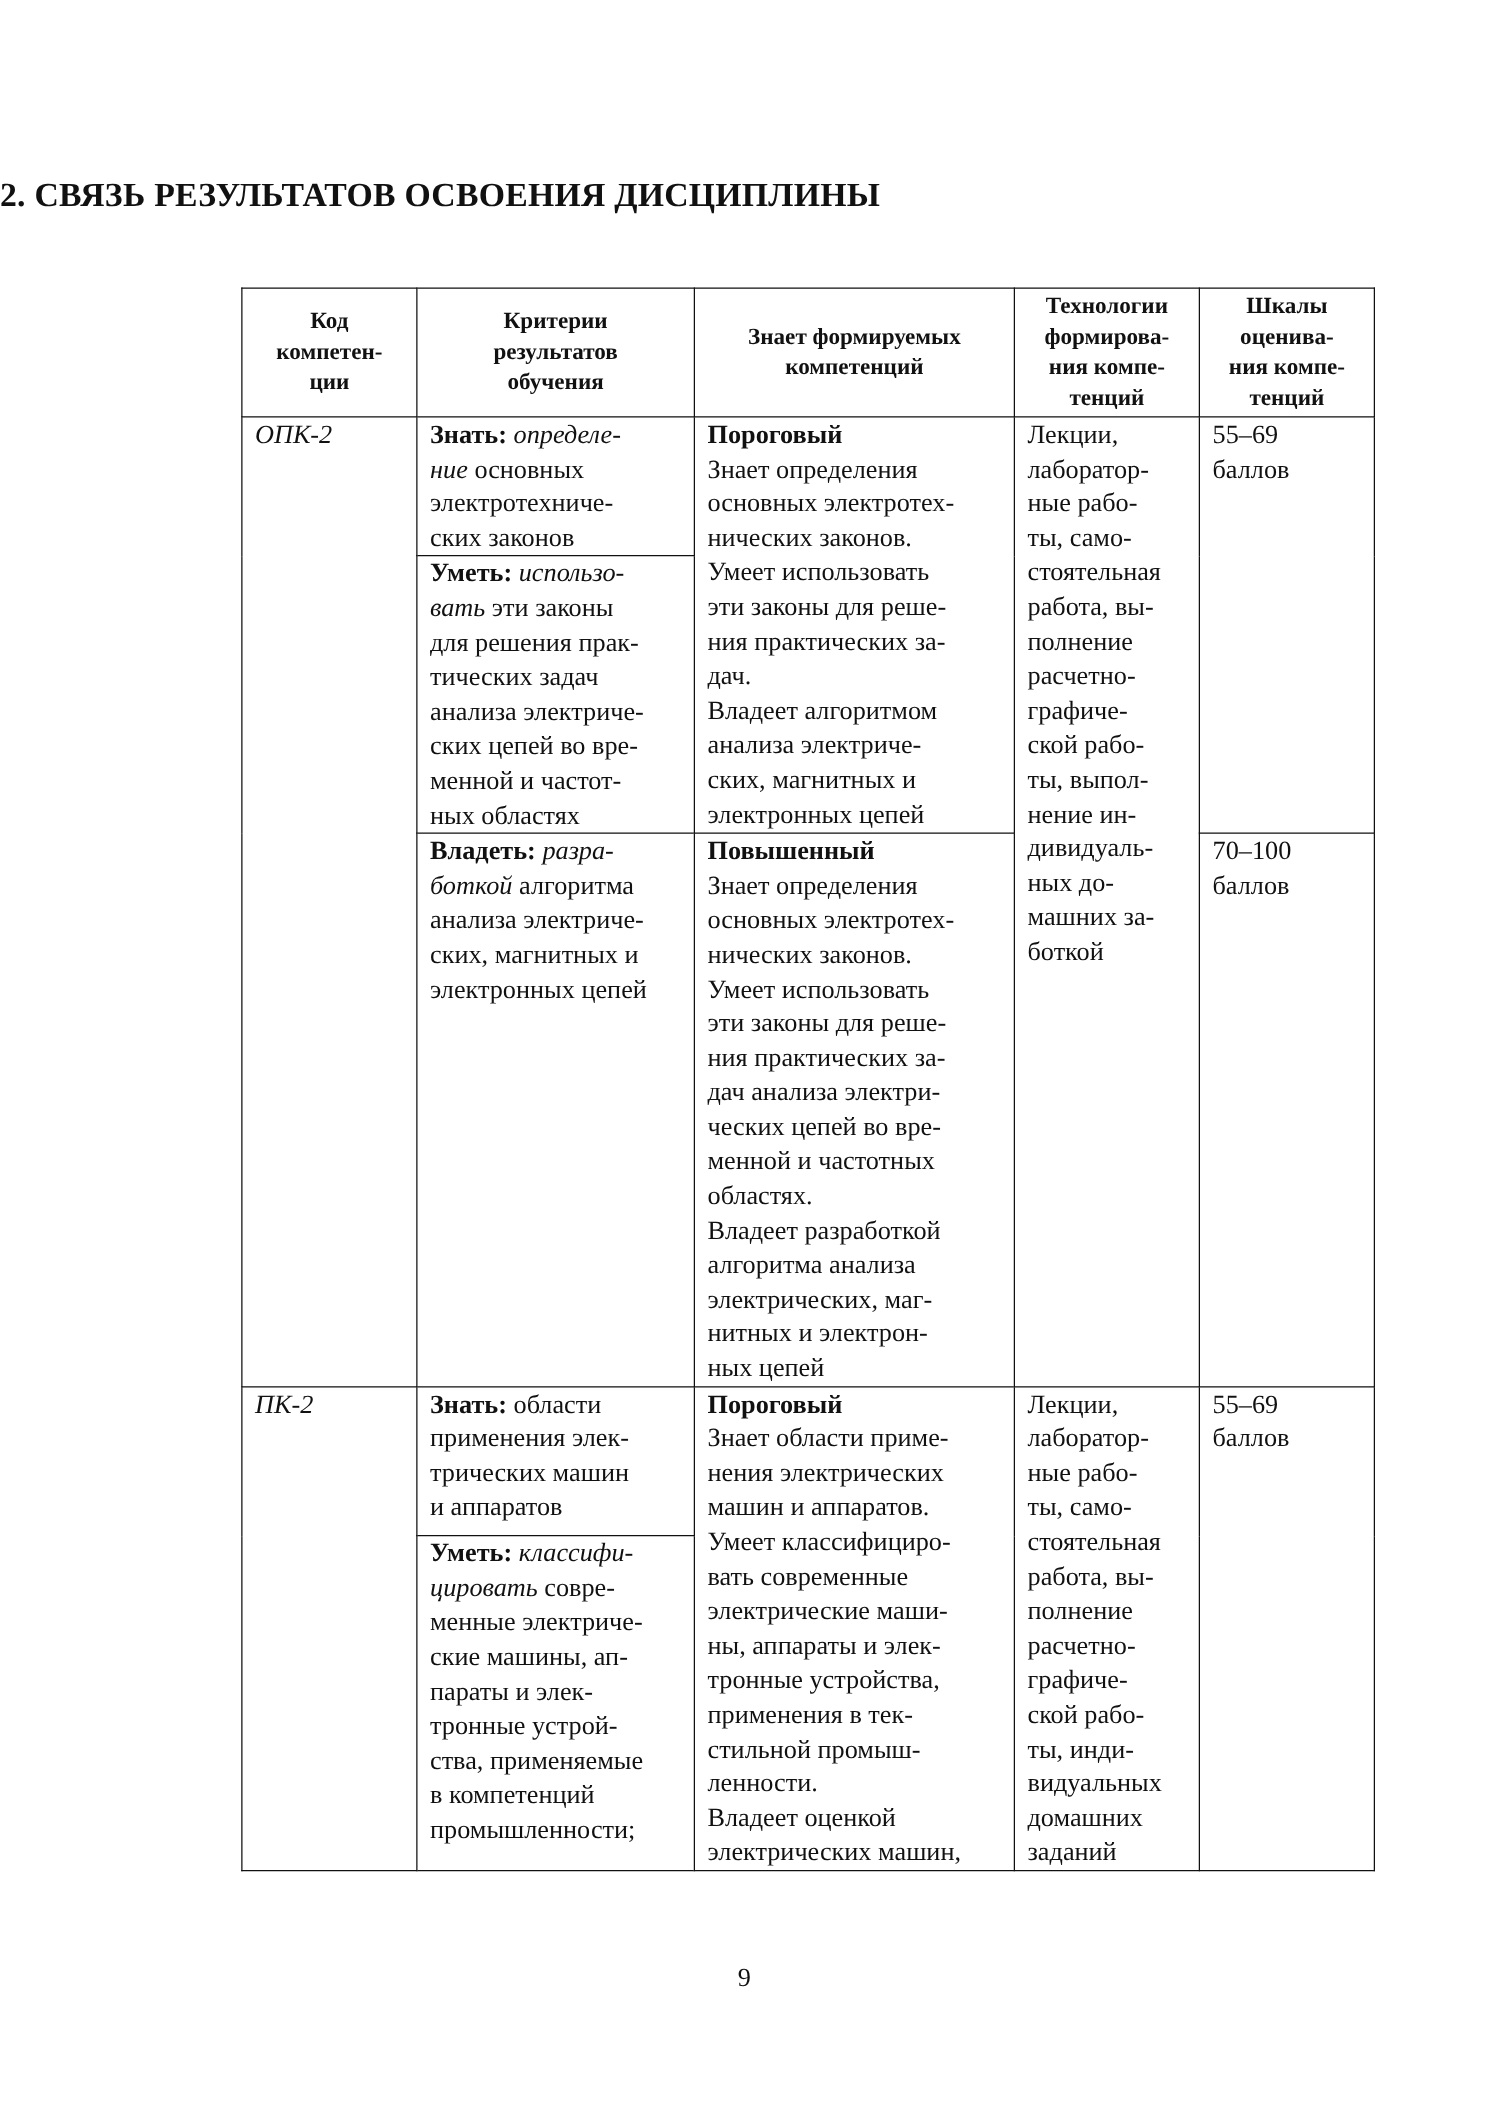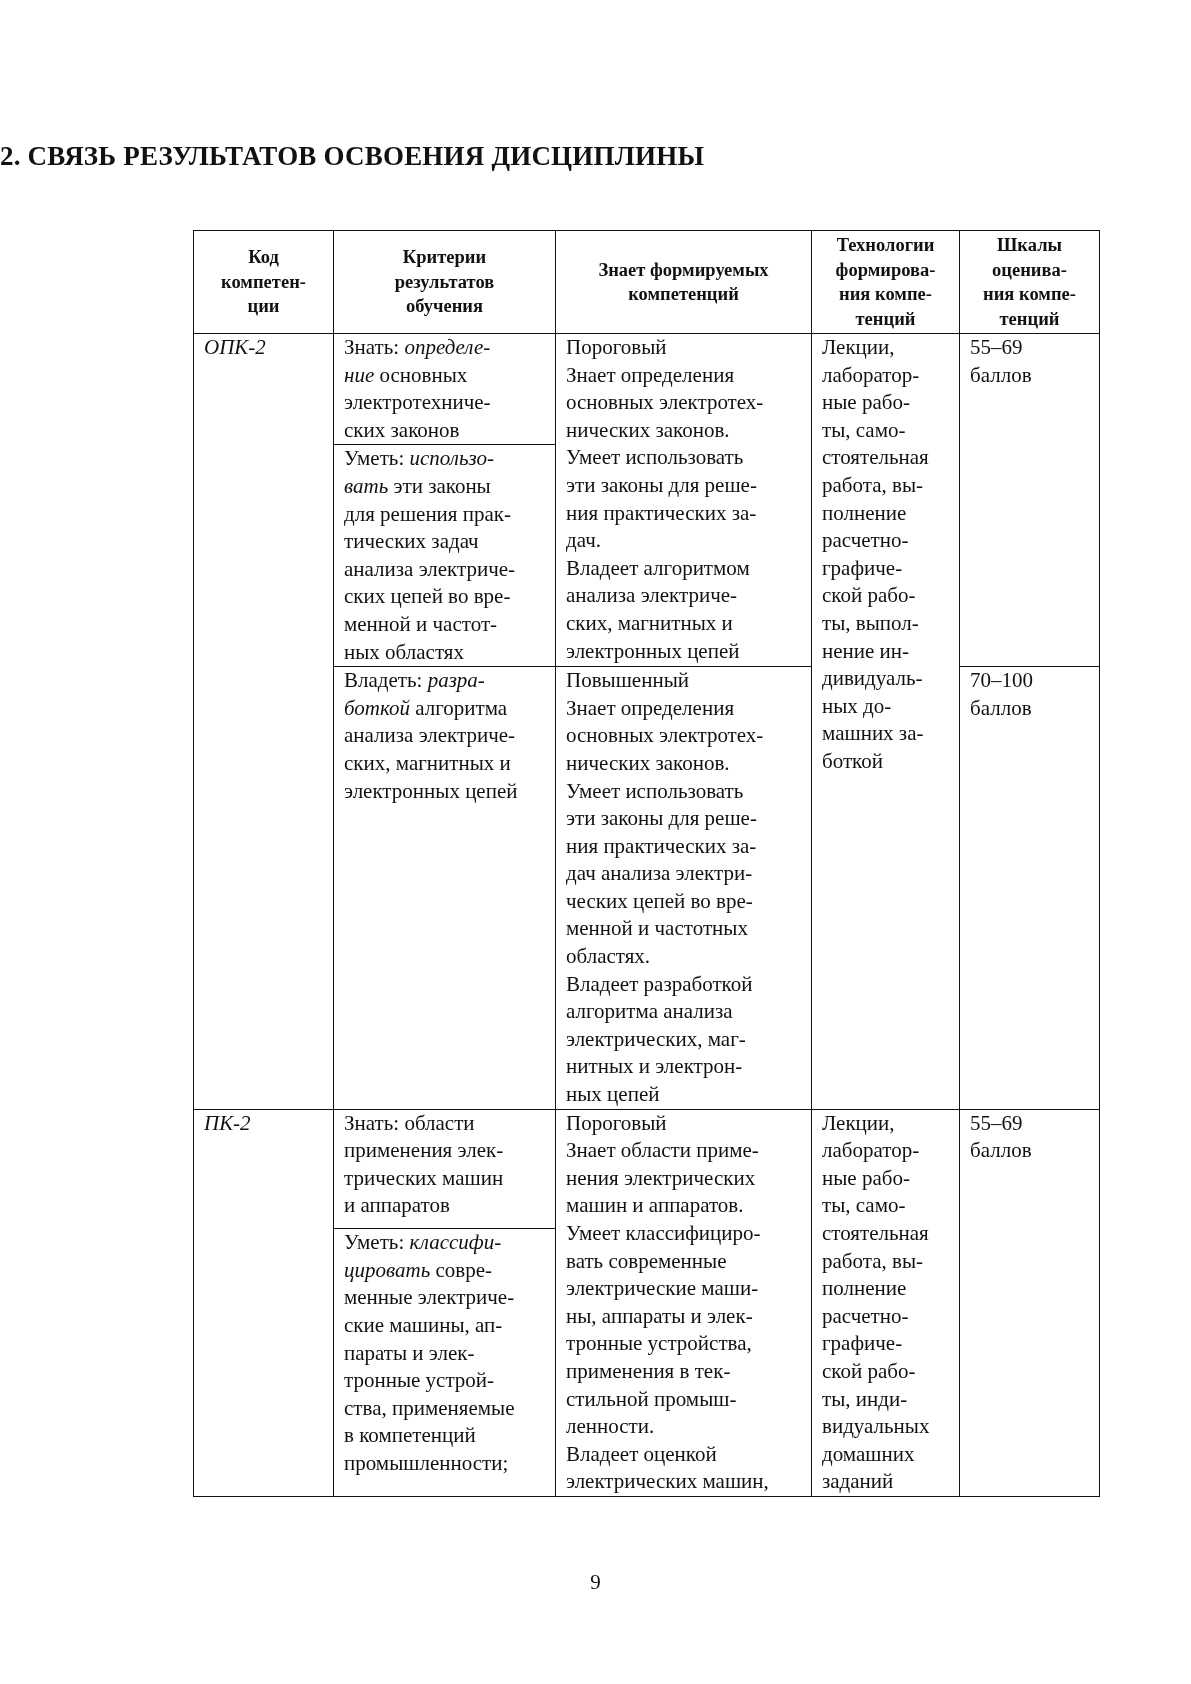--- a/index.html
+++ b/index.html
@@ -21,21 +21,21 @@
     border: 1px solid #111; vertical-align: top; padding: 0 8px 0 10px;
   }
   table.grid th {
     font-weight: bold; font-size: 18.5px; line-height: 24.5px; text-align: center;
     vertical-align: middle; padding: 2px 4px; height: 97px;
   }
   col.c1 { width: 140px; } col.c2 { width: 222px; } col.c3 { width: 256px; }
   col.c4 { width: 148px; } col.c5 { width: 140px; }
   td.code { vertical-align: middle; padding-left: 12px; font-style: italic; }
   td.middle { vertical-align: middle; }
-  .b { font-weight: normal; }
+  .b { font-weight: bold; }
   .i { font-style: italic; text-align: center; }
   .line { display: block; white-space: nowrap; }
   td.crit { padding-left: 10px; }
   td.scale { padding-left: 10px; }
   .page-num {
     position: absolute; left: 0; width: 1191px; top: 1570px; text-align: center; font-size: 21px;
   }
 </style>
 </head>
 <body>

